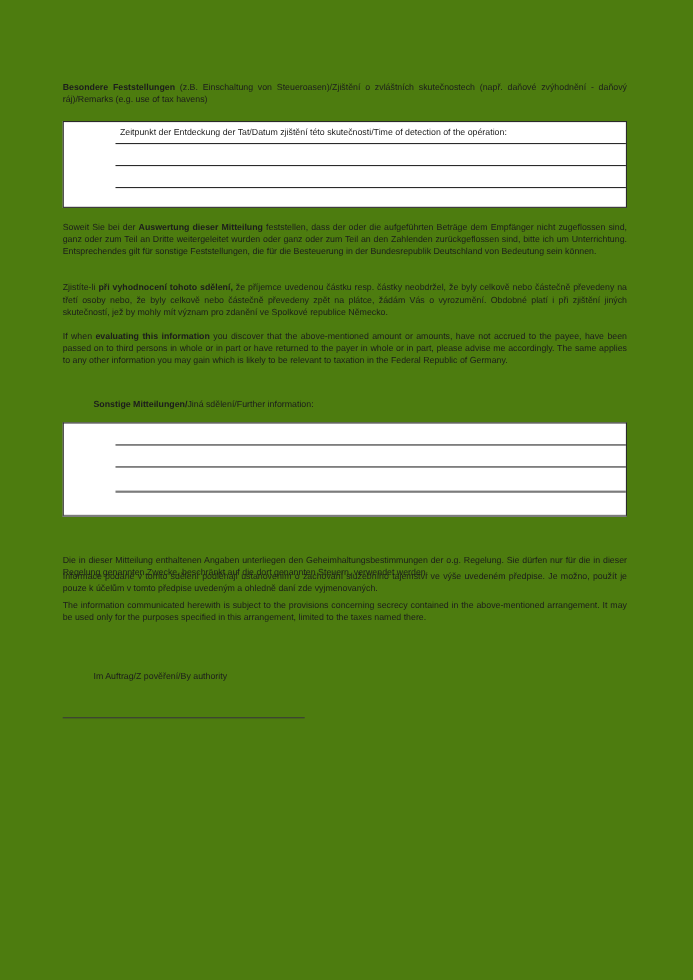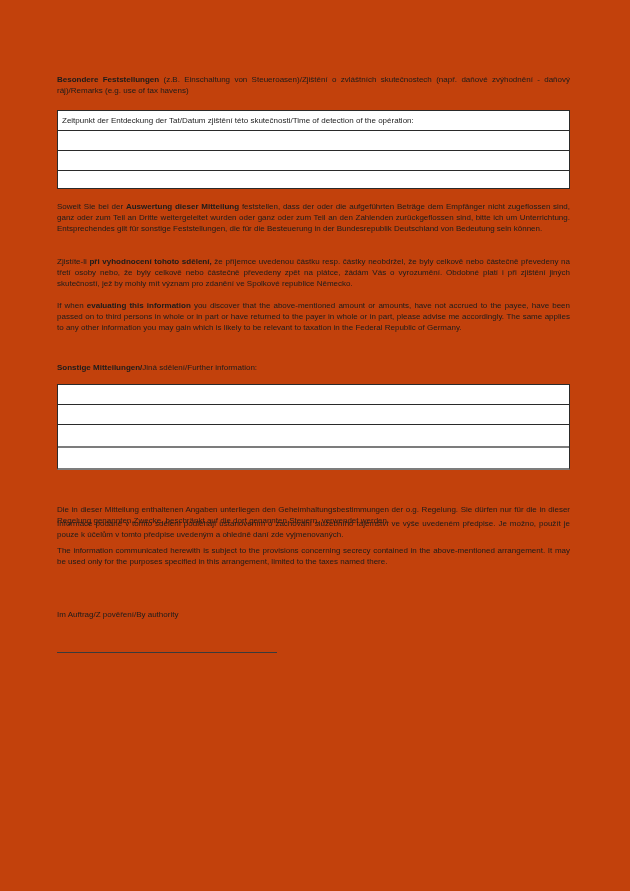--- a/index.html
+++ b/index.html
@@ -4,46 +4,47 @@
 <style>
   html, body {
     margin: 0;
     padding: 0;
     background: #ffffff;
   }
   .page {
     position: relative;
     width: 630px;
     height: 891px;
-    background: #c2410c;
+    background: #4d7c0f;
     font-family: "Liberation Sans", sans-serif;
     color: #1c1c1c;
     overflow: hidden;
   }
   .block {
     position: absolute;
     left: 57px;
     width: 513px;
     font-size: 8px;
     line-height: 11px;
     text-align: justify;
   }
   .block b { font-weight: bold; }
-  .label { text-align: left; }
+  .label { text-align: left; margin-left: 28px; }
   .doc-table {
     position: absolute;
     left: 57px;
     width: 513px;
     border: 1px solid #2a2a2a;
     box-sizing: border-box;
     background: #ffffff;
   }
   .trow {
     box-sizing: border-box;
     border-bottom: 1px solid #2a2a2a;
+    margin-left: 47px;
   }
   .trow:last-child { border-bottom: none; }
   .thead {
     font-size: 8px;
     line-height: 11px;
     padding: 4px 4px 0 4px;
     height: 20px;
     text-align: left;
   }
   .h20 { height: 20px; }

